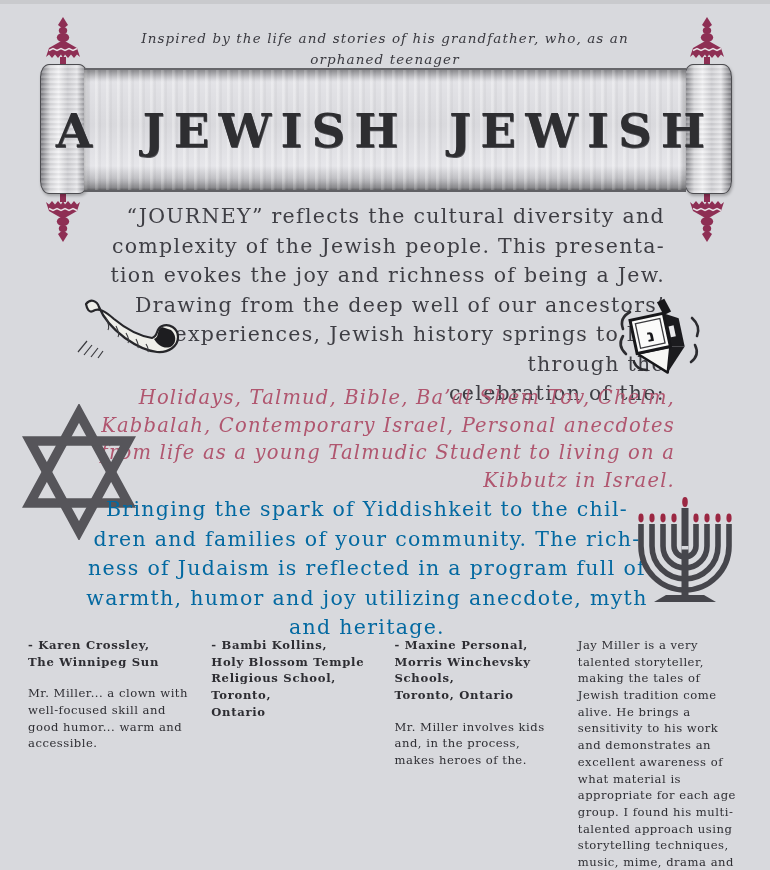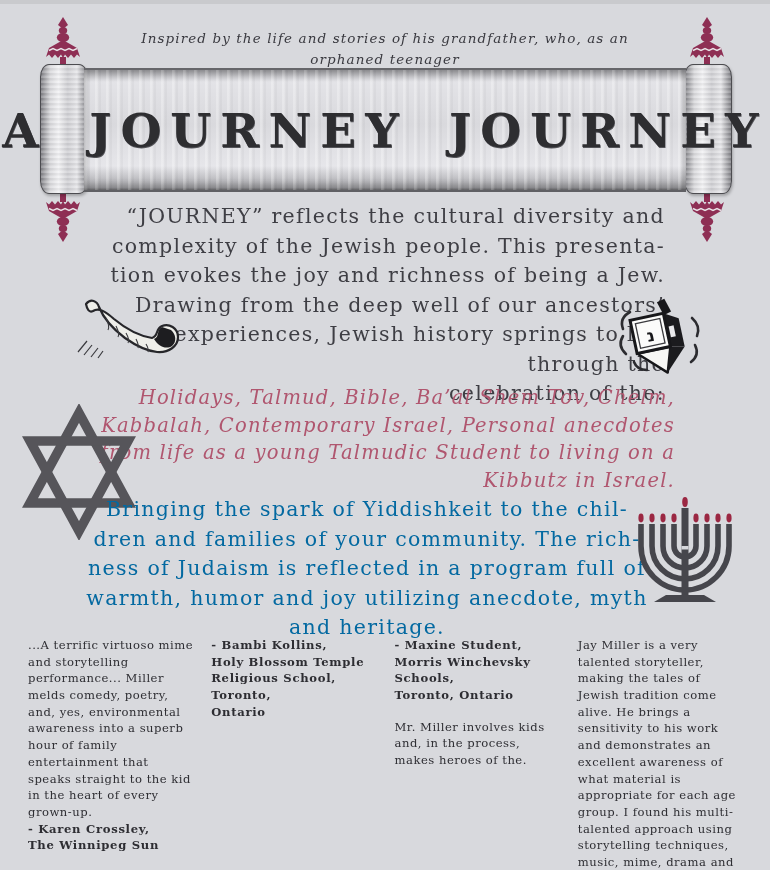--- a/index.html
+++ b/index.html
@@ -146,21 +146,21 @@
         <path d="M22 23 L36 31 L39 40 L36 37.5 L33 41 L30 37.5 L27 41 L24 37.5 L22 41 L20 37.5 L17 41 L14 37.5 L11 41 L8 37.5 L5 40 L8 31 Z"></path>
         <rect x="19" y="40" width="6" height="12"></rect>
       </g>
       <polyline points="8,33.5 12,31.5 16,33.5 20,31.5 24,33.5 28,31.5 32,33.5 36,31.5" fill="none" stroke="#e8e2e6" stroke-width="1.4"></polyline>
     </svg>
 
     <div class="roller roller-left"></div>
     <div class="roller roller-right"></div>
 
     <div class="parchment">
-      <div class="banner-title">A JOURNEY JOURNEY</div>
+      <div class="banner-title">A JEWISH JEWISH</div>
     </div>
   </div>
 
   <div class="intro">“JOURNEY” reflects the cultural diversity and
 complexity of the Jewish people. This presenta-
 tion evokes the joy and richness of being a Jew.
 Drawing from the deep well of our ancestors’
 experiences, Jewish history springs to life
 through the
 celebration of the:</div>
@@ -221,40 +221,39 @@
       <ellipse cx="61" cy="8" rx="2.8" ry="5"></ellipse>
     </g>
     <rect x="57.5" y="14" width="7" height="88" fill="#46464c"></rect>
     <rect x="57.5" y="52" width="7" height="3.5" fill="#d8d9dd"></rect>
     <polygon points="30,108 92,108 80,101 42,101" fill="#46464c"></polygon>
   </svg>
 
   <div class="testimonials">
     <div class="t-col">
       <div class="t-block">
-        <div class="t-quote">...A terrific virtuoso mime and storytelling performance... Miller melds comedy, poetry, and, yes, environmental awareness into a superb hour of family entertainment that speaks straight to the kid in the heart of every grown-up.</div>
         <div class="t-attrib">- Karen Crossley,
 The Winnipeg Sun</div>
       </div>
       <div class="t-block">
         <div class="t-quote">Mr. Miller... a clown with well-focused skill and good humor... warm and accessible.</div>
 
       </div>
     </div>
     <div class="t-col">
       <div class="t-block">
         <div class="t-attrib">- Bambi Kollins,
 Holy Blossom Temple
 Religious School, Toronto,
 Ontario</div>
       </div>
     </div>
     <div class="t-col">
       <div class="t-block">
-        <div class="t-attrib">- Maxine Student,
+        <div class="t-attrib">- Maxine Personal,
 Morris Winchevsky Schools,
 Toronto, Ontario</div>
       </div>
       <div class="t-block">
         <div class="t-quote">Mr. Miller involves kids and, in the process, makes heroes of the.</div>
 
       </div>
     </div>
     <div class="t-col">
       <div class="t-block">

